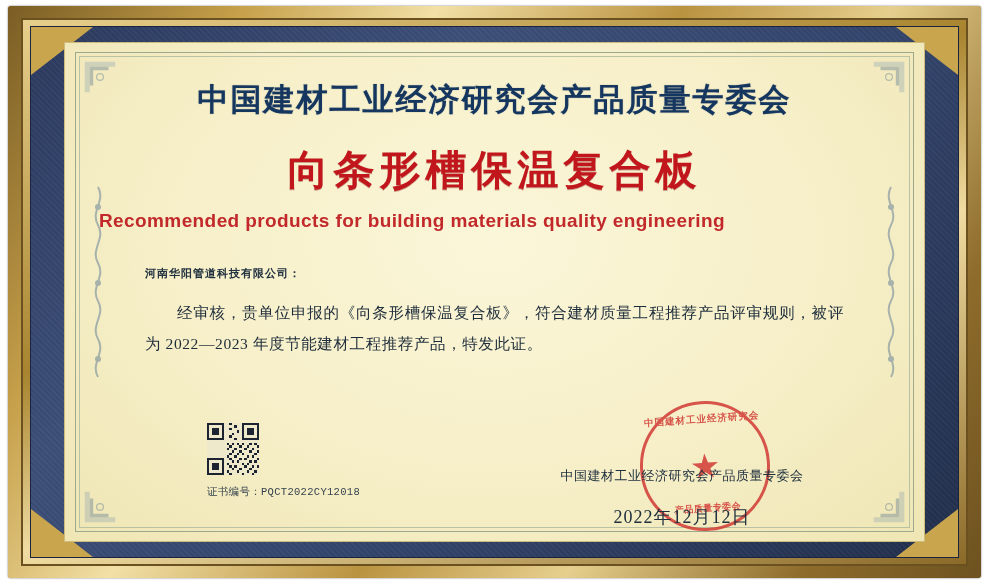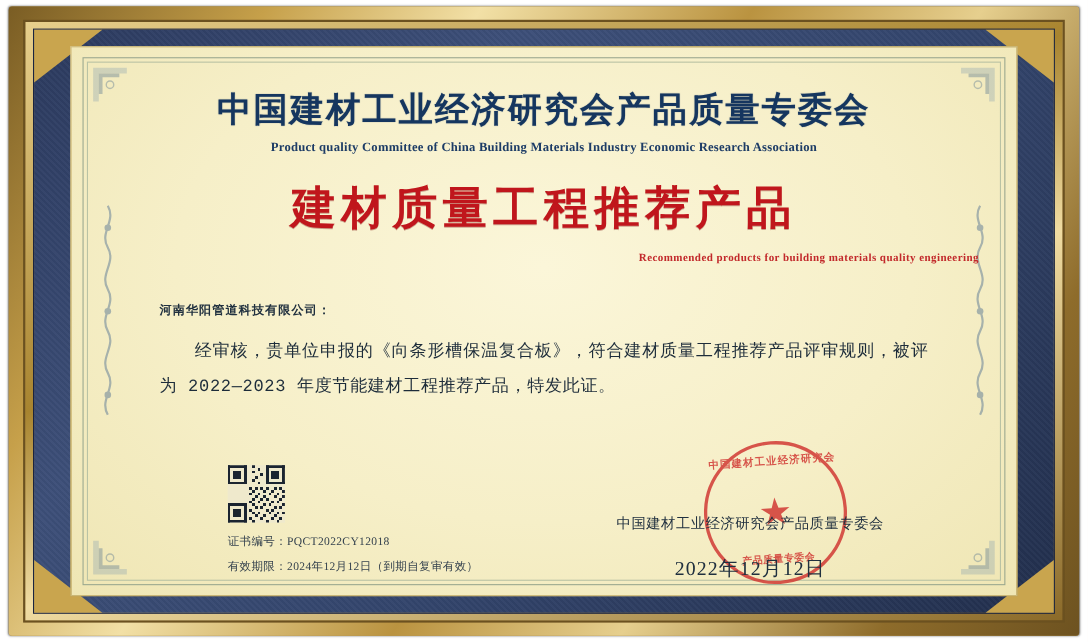--- a/index.html
+++ b/index.html
@@ -148,43 +148,43 @@
     text-align: center;
     font-family: "Liberation Serif", serif;
     font-weight: bold;
     font-size: 41px;
     letter-spacing: 5px;
     color: #c0161c;
     margin-top: 22px;
     text-shadow: 0 1px 0 rgba(120,10,10,0.35);
   }
   #main-title-en {
-    text-align: right;
-    font-family: Liberation Serif, serif;
-    font-weight: bold;
-    font-size: 10px;
+    text-align: left;
+    font-family: Liberation Sans, sans-serif;
+    font-weight: bold;
+    font-size: 19px;
     letter-spacing: 0.4px;
     color: #c2292b;
     margin-top: 12px;
   }
 
   #recipient {
     margin-top: 34px;
     margin-left: 46px;
     font-family: "Liberation Serif", serif;
     font-size: 11px;
     letter-spacing: 1px;
     color: #20303f;
     font-weight: bold;
   }
   #body-p1 {
     margin-top: 16px;
     margin-left: 46px;
     margin-right: 46px;
-    font-family: Liberation Mono, monospace;
+    font-family: Liberation Serif, serif;
     font-size: 15.5px;
     line-height: 2.0;
     letter-spacing: 0.6px;
     color: #1d2c3a;
     text-indent: 32px;
     text-align: justify;
   }
 
   
   #qr-code {
@@ -255,21 +255,21 @@
     margin-top: 20px;
     font-size: 18px;
     letter-spacing: 1px;
   }
 
   
   #cert-no {
     position: absolute;
     left: 108px;
     top: 414px;
-    font-family: Liberation Serif, serif;
+    font-family: Liberation Mono, monospace;
     font-size: 10.5px;
     color: #35424e;
     letter-spacing: 0.3px;
   }
   #valid-date {
     position: absolute;
     left: 108px;
     top: 437px;
     font-family: "Liberation Serif", serif;
     font-size: 10.5px;
@@ -338,22 +338,21 @@
       </svg>
       <svg class="side-scroll" id="scroll-right" viewBox="0 0 26 200">
         <path d="M13 4 c8 14 -8 24 0 38 c8 14 -8 24 0 38 c8 14 -8 24 0 38 c8 14 -8 24 0 38 c8 14 -8 24 0 38" fill="none" stroke="#4a6b90" stroke-width="2"></path>
         <circle cx="13" cy="24" r="3" fill="#4a6b90"></circle>
         <circle cx="13" cy="100" r="3" fill="#4a6b90"></circle>
         <circle cx="13" cy="176" r="3" fill="#4a6b90"></circle>
       </svg>
 
       <div id="content">
         <div id="org-title-cn">中国建材工业经济研究会产品质量专委会</div>
-        <div id="org-title-en">Product quality Committee of China Building Materials Industry Economic Research Association</div>
-        <div id="main-title-cn">建材质量工程推荐产品</div>
+        <div id="main-title-cn">向条形槽保温复合板</div>
         <div id="main-title-en">Recommended products for building materials quality engineering</div>
 
         <div id="recipient">河南华阳管道科技有限公司：</div>
         <div id="body-p1">经审核，贵单位申报的《向条形槽保温复合板》，符合建材质量工程推荐产品评审规则，被评为 2022—2023 年度节能建材工程推荐产品，特发此证。</div>
 
         <svg id="qr-code" viewBox="0 0 21 21" shape-rendering="crispEdges">
           <rect width="21" height="21" fill="#efe9cc"></rect>
           <g fill="#1b2430">
             <rect x="0" y="0" width="7" height="1"></rect>
               <rect x="0" y="6" width="7" height="1"></rect>
@@ -439,20 +438,17 @@
         </div>
 
         <div id="issuer-block">
           <div id="issuer-name">中国建材工业经济研究会产品质量专委会</div>
           <div id="issue-date">2022年12月12日</div>
         </div>
 
         <div id="cert-no">
           <span>证书编号：</span><span>PQCT2022CY12018</span>
         </div>
-        <div id="valid-date">
-          <span>有效期限：</span><span>2024年12月12日（到期自复审有效）</span>
-        </div>
 
       </div>
     </div>
   </div>
 </div>
 
 </body></html>

